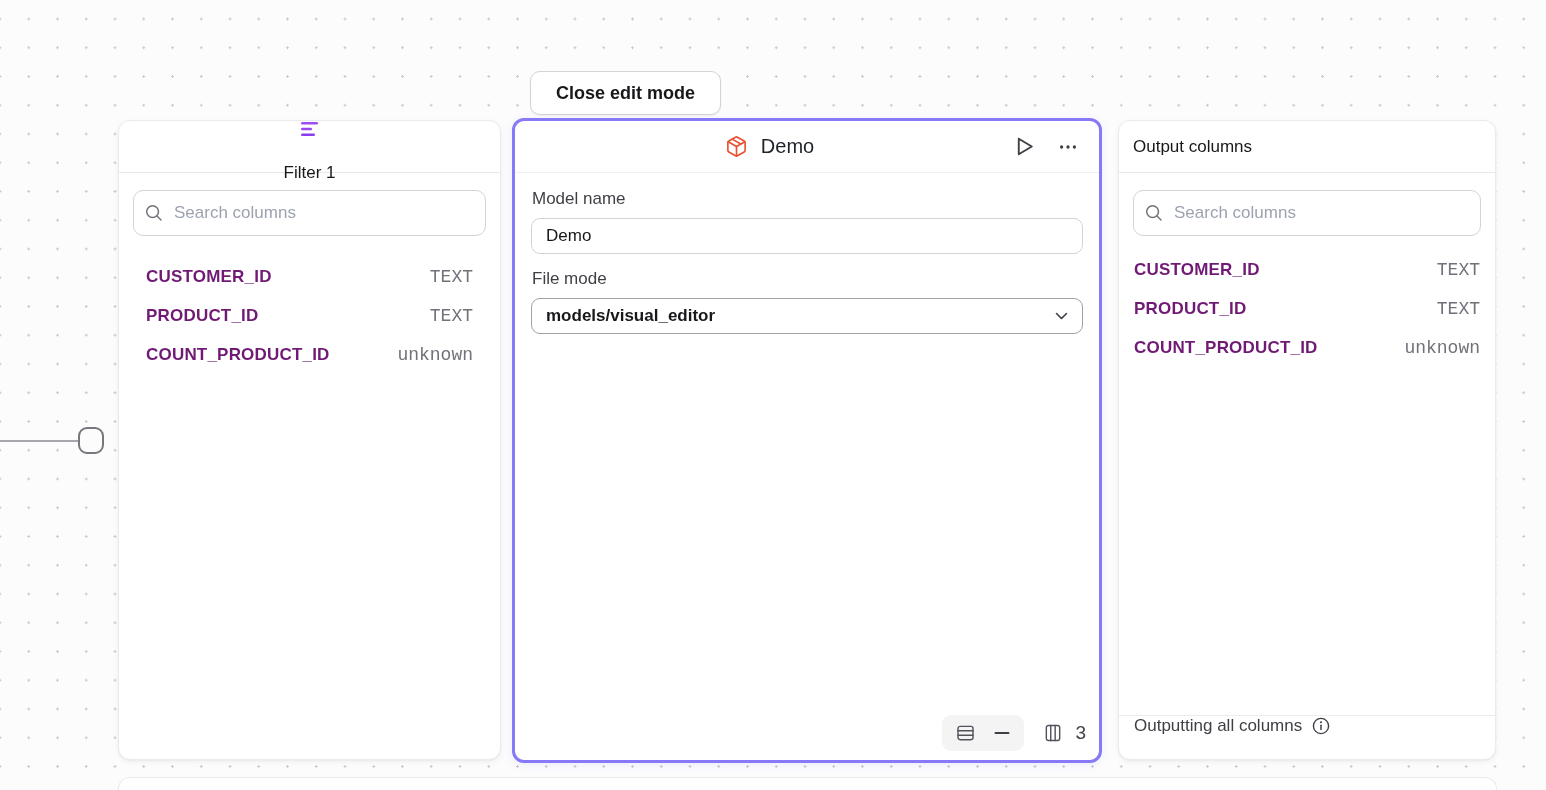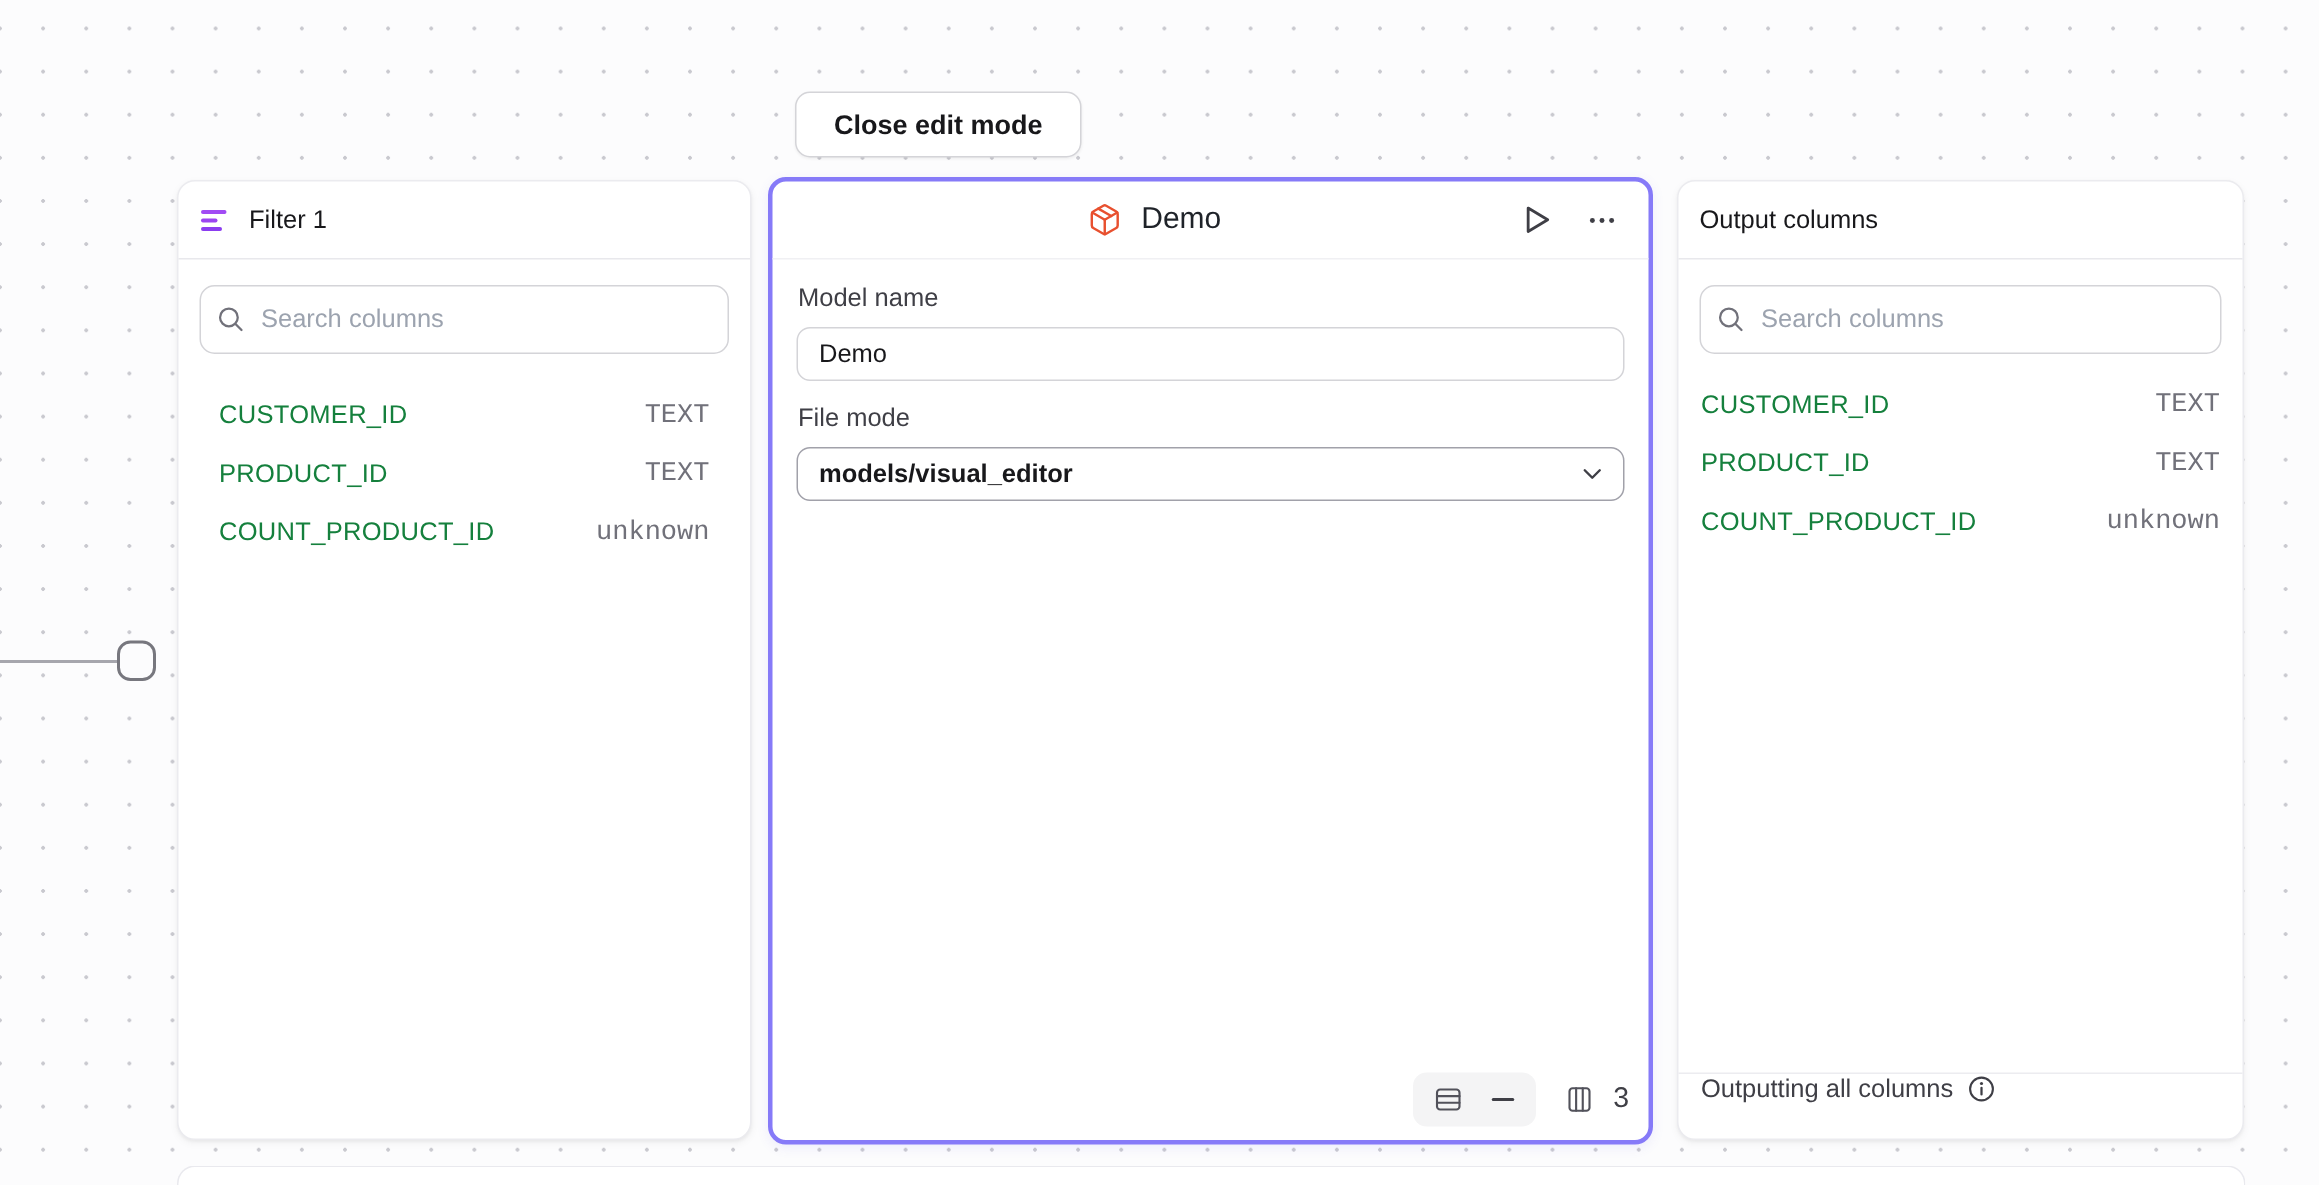--- a/index.html
+++ b/index.html
@@ -32,36 +32,36 @@
     padding: 0 14px;
     border-bottom: 1px solid #e8e8ec;
     font-size: 17px;
     font-weight: 500;
     color: #18181b;
   }
 
   
   .close-btn {
     position: absolute;
-    left: 530px; top: 61px;
+    left: 530px; top: 71px;
     width: 191px; height: 44px;
     background: #fff;
     border: 1px solid #d4d4d8;
     border-radius: 10px;
     box-shadow: 0 1px 2px rgba(20,20,25,.06);
     font-family: inherit;
     font-size: 18px;
     font-weight: 700;
     color: #18181b;
     cursor: pointer;
   }
 
   
   #filter-panel { left: 118px; top: 120px; width: 383px; height: 640px; }
-  #filter-panel .panel-header { gap: 13px; }
+  #filter-panel .panel-header { gap: 26px; flex-direction: column; }
 
   .search-wrap { padding: 17px 14px 0; }
   .search-box {
     height: 46px;
     border: 1px solid #d4d4d8;
     border-radius: 10px;
     display: flex;
     align-items: center;
     padding: 0 10px;
     gap: 10px;
@@ -79,21 +79,21 @@
 
   .col-list { margin-top: 21px; }
   .col-row {
     height: 39px;
     display: flex;
     align-items: center;
     justify-content: space-between;
   }
   #filter-panel .col-row { padding: 0 27px; }
   #output-panel .col-row { padding: 0 15px 0 15px; }
-  .col-name { font-size: 17px; font-weight: 400; color: #15803d; letter-spacing: .2px; }
+  .col-name { font-size: 17px; font-weight: 700; color: #701a75; letter-spacing: .2px; }
   .col-type { font-size: 18px; color: #71717a; font-family: Liberation Mono, monospace; }
 
   
   #model-panel {
     left: 512px; top: 118px; width: 590px; height: 645px;
     border: 3px solid #867af8;
     border-radius: 12px;
     box-shadow: 0 2px 8px rgba(110,96,240,.10);
   }
   #model-panel .panel-header {

